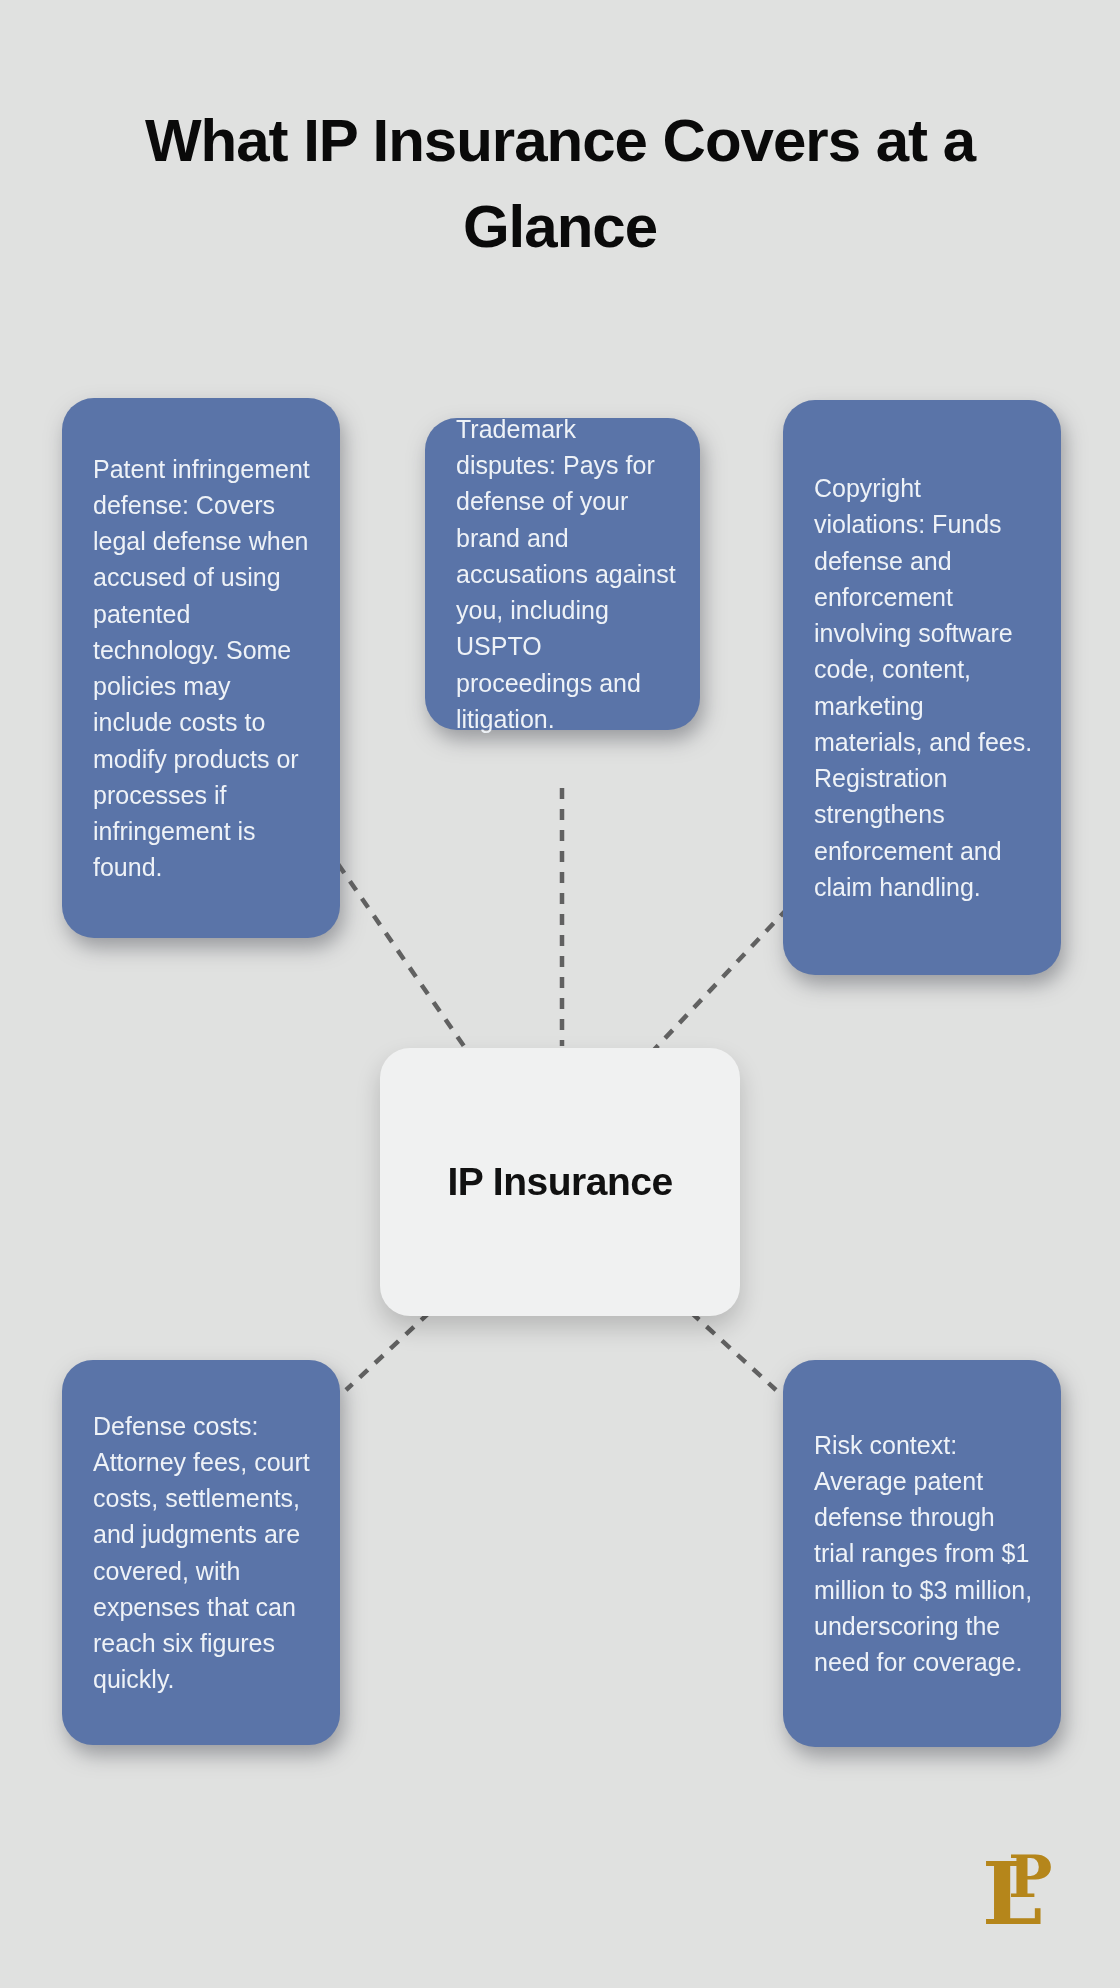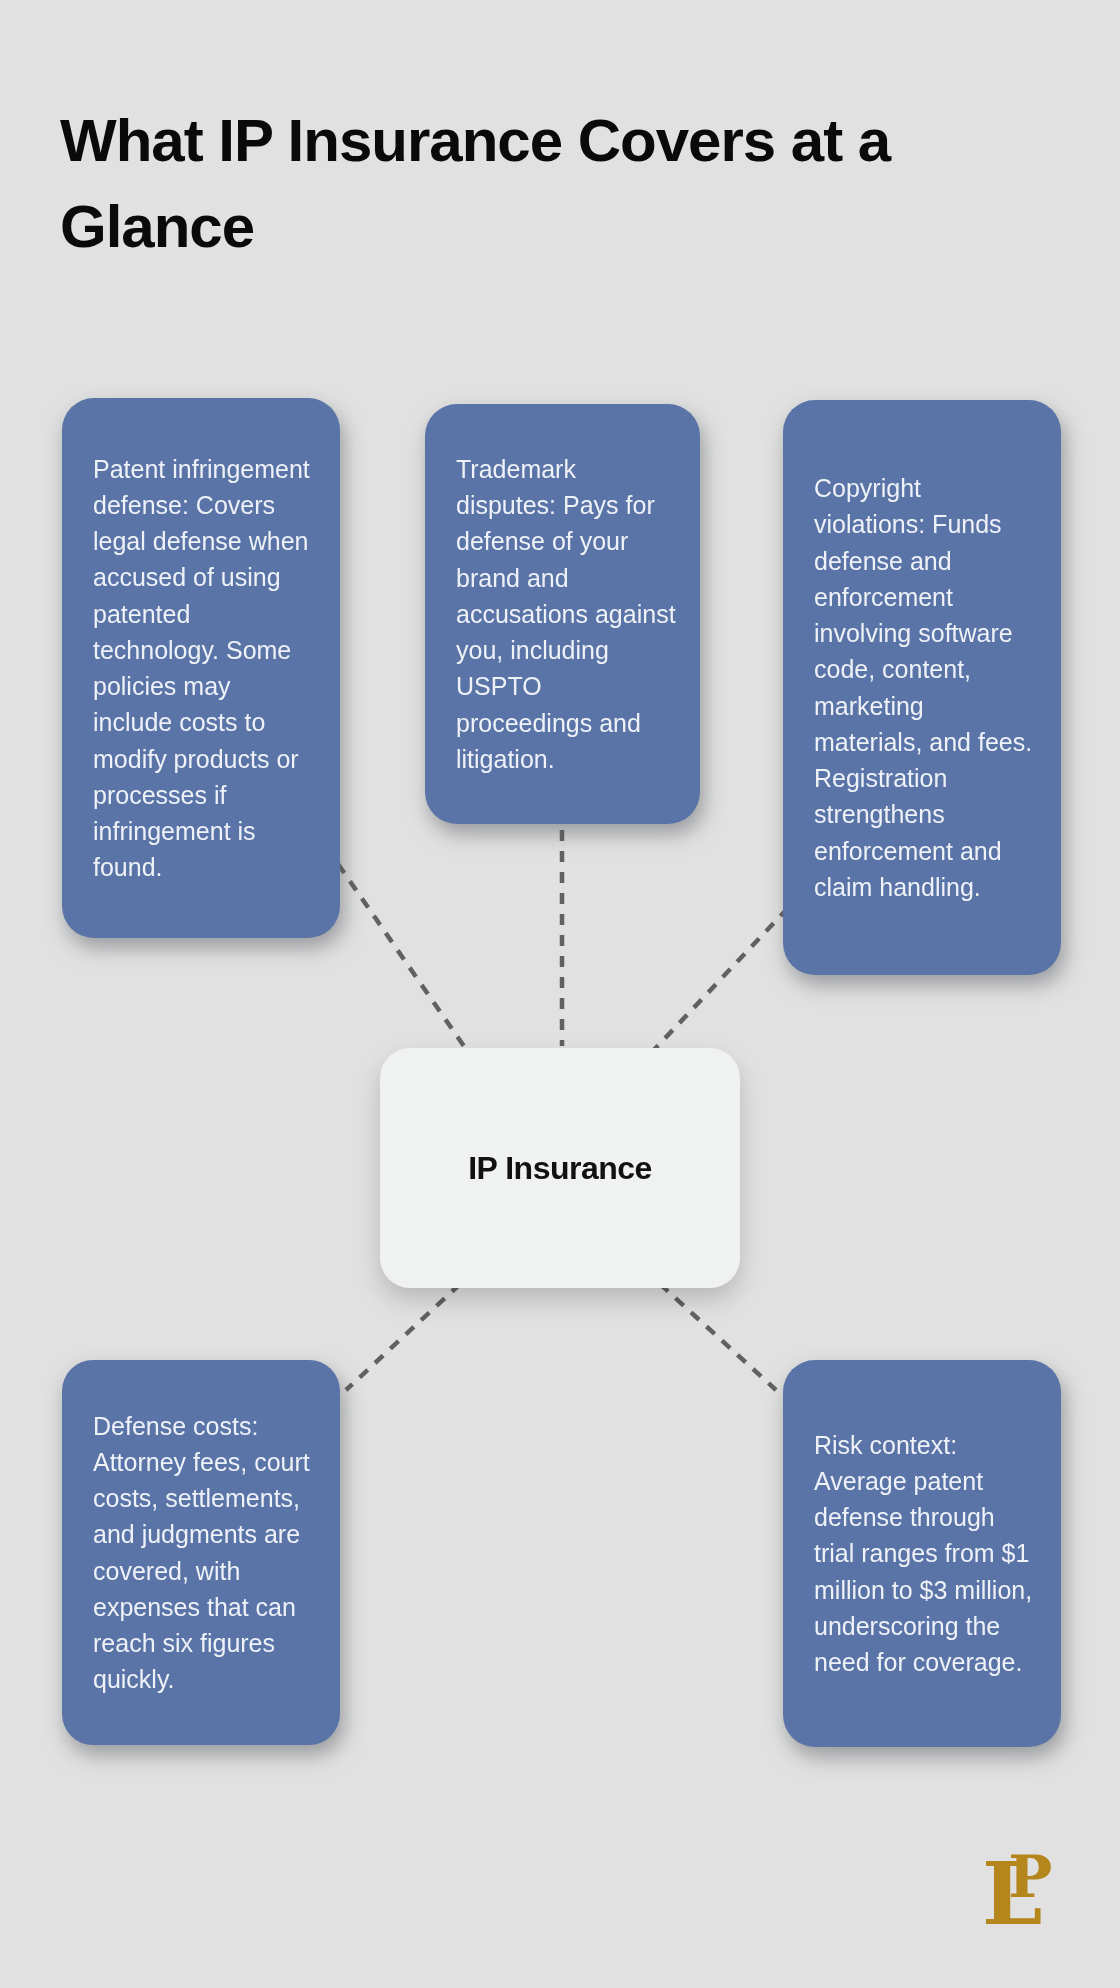--- a/index.html
+++ b/index.html
@@ -13,50 +13,50 @@
     --logo-gold:#b5861b;
   }
   html,body{margin:0;padding:0;background:var(--background);}
   .canvas{
     position:relative;width:1120px;height:1988px;overflow:hidden;
     background:var(--background);
     font-family:"Liberation Sans",sans-serif;
   }
   .title{
     position:absolute;left:60px;top:98px;width:1000px;margin:0;
-    text-align:left;font-size:60px;line-height:86px;font-weight:bold;
+    text-align:center;font-size:60px;line-height:86px;font-weight:bold;
     letter-spacing:-1px;color:var(--title-text);
   }
   .connectors{position:absolute;left:0;top:0;width:1120px;height:1988px;}
   .connectors path{
     stroke:var(--connector);stroke-width:4.5;fill:none;
     stroke-dasharray:11 10;stroke-linecap:butt;
   }
   .card{
     position:absolute;box-sizing:border-box;display:flex;align-items:center;
   }
   .node{
     background:var(--node-fill);color:var(--node-text);
     border-radius:32px;
     box-shadow:4px 10px 20px rgba(85,88,95,0.50);
     padding:26px 24px 26px 31px;
     font-size:25px;line-height:1.45;
   }
   .node p{margin:0;}
   .n1{left:62px;top:398px;width:278px;height:540px;}
-  .n2{left:425px;top:404px;width:275px;height:420px;}
+  .n2{left:425px;top:418px;width:275px;height:312px;}
   .n3{left:783px;top:400px;width:278px;height:575px;}
   .n4{left:62px;top:1360px;width:278px;height:385px;border-radius:31px;}
   .n5{left:783px;top:1360px;width:278px;height:387px;}
   .center-node{
-    left:380px;top:1048px;width:360px;height:240px;
+    left:380px;top:1048px;width:360px;height:268px;
     background:var(--center-fill);color:var(--center-text);
     border-radius:30px;justify-content:center;
     box-shadow:0 12px 24px rgba(0,0,0,0.18);
-    font-size:32px;font-weight:bold;letter-spacing:-0.5px;
+    font-size:39px;font-weight:bold;letter-spacing:-0.5px;
   }
   .logo{position:absolute;left:982px;top:1844px;width:82px;height:86px;}
   .logo svg{display:block;overflow:visible;}
   .logo text{
     font-family:"DejaVu Serif",serif;font-weight:bold;fill:var(--logo-gold);
   }
   .logo-p{font-size:60px;}
   .logo-l{font-size:88px;}
 </style>
 </head>

